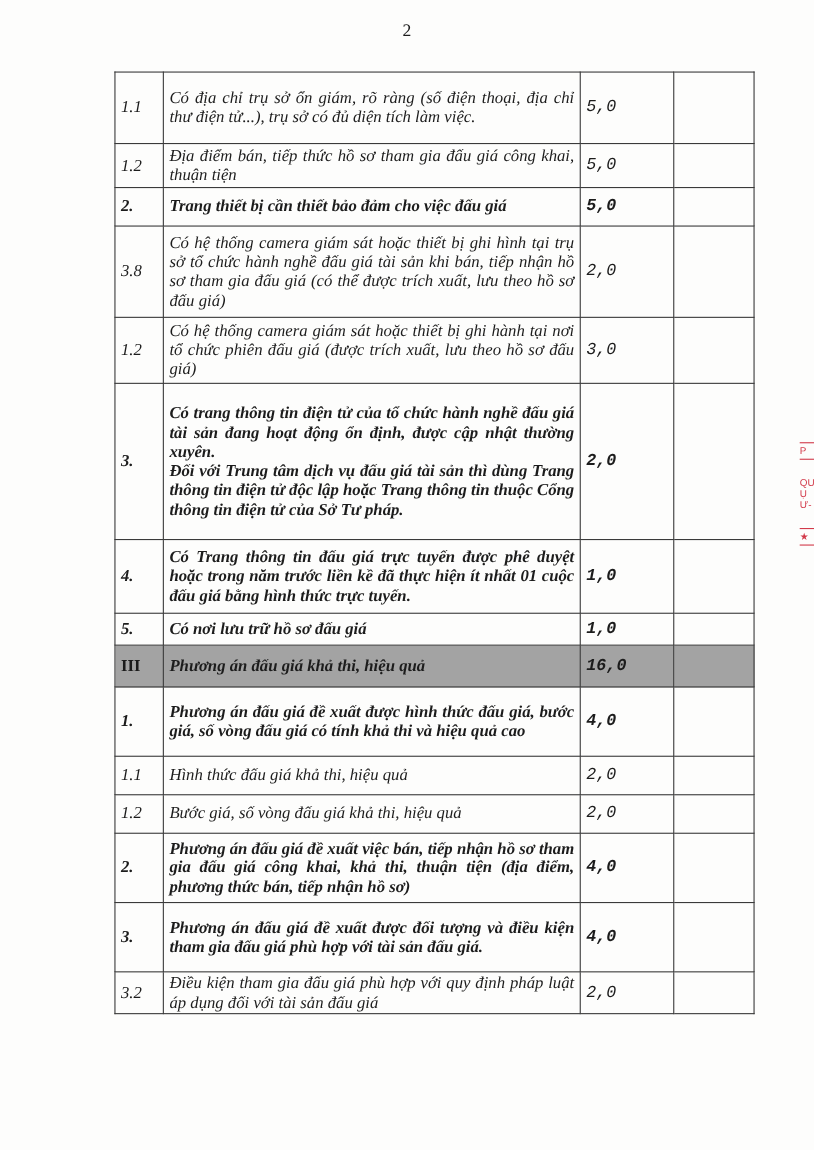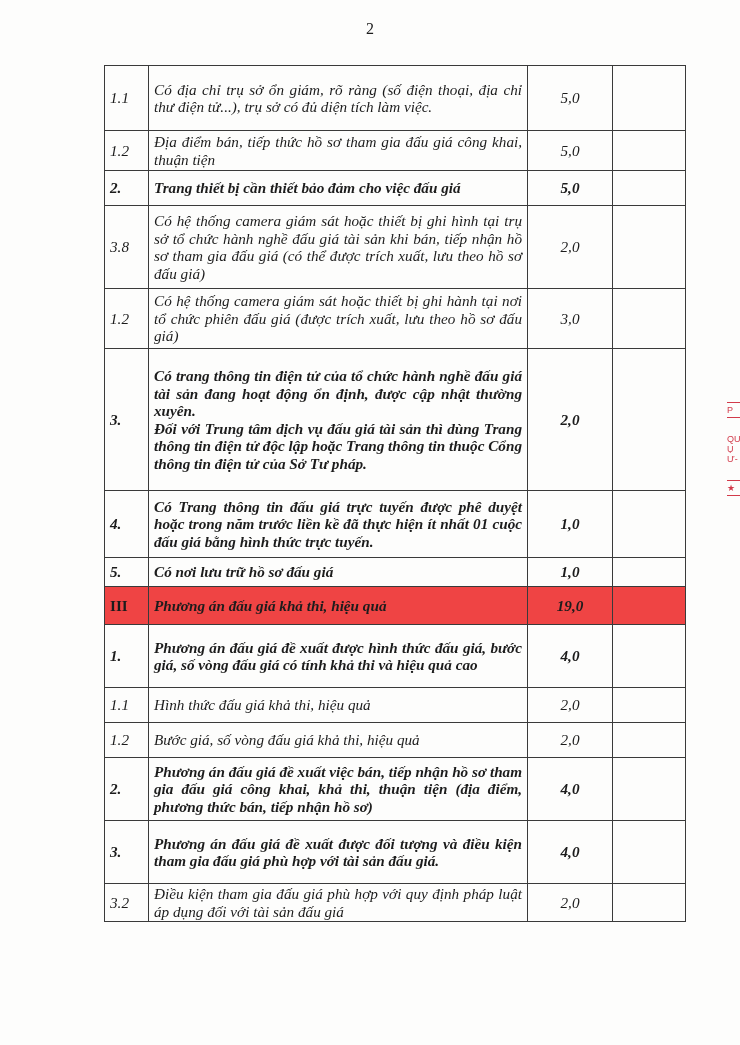--- a/index.html
+++ b/index.html
@@ -18,23 +18,23 @@
   table.criteria td {
     border: 1px solid #3a3a3a; padding: 0 5px; vertical-align: middle;
     font-size: 15.2px; line-height: 17.5px;
   }
   col.c-num { width: 44px; }
   col.c-content { width: 379px; }
   col.c-score { width: 85px; }
   col.c-blank { width: 73px; }
   td.num { font-style: italic; padding: 0; }
   td.content { font-style: italic; text-align: justify; }
-  td.score { text-align: center; font-style: italic; }
+  td.score { text-align: left; font-style: italic; font-family: Liberation Mono, monospace; }
   tr.bold td.num, tr.bold td.content, tr.bold td.score { font-weight: bold; }
-  tr.section td { background: #ef4444; }
+  tr.section td { background: #a3a3a3; }
   tr.section td.num { font-style: normal; font-weight: bold; }
   .stamp {
     position: absolute; left: 727px; top: 400px; width: 14px; height: 130px;
     color: #d23a4a; font-family: "Liberation Sans", sans-serif; font-size: 9px; line-height: 10px;
   }
   .stamp .bar { border-top: 1px solid #d23a4a; width: 14px; margin: 2px 0; }
 </style>
 </head>
 <body>
 
@@ -92,21 +92,21 @@
       </tr>
       <tr class="bold" style="height: 29px;">
         <td class="num">5.</td>
         <td class="content">Có nơi lưu trữ hồ sơ đấu giá</td>
         <td class="score">1,0</td>
         <td class="note"></td>
       </tr>
       <tr class="bold section" style="height: 38px;">
         <td class="num">III</td>
         <td class="content">Phương án đấu giá khả thi, hiệu quả</td>
-        <td class="score">19,0</td>
+        <td class="score">16,0</td>
         <td class="note"></td>
       </tr>
       <tr class="bold" style="height: 63px;">
         <td class="num">1.</td>
         <td class="content">Phương án đấu giá đề xuất được hình thức đấu giá, bước giá, số vòng đấu giá có tính khả thi và hiệu quả cao</td>
         <td class="score">4,0</td>
         <td class="note"></td>
       </tr>
       <tr style="height: 35px;">
         <td class="num">1.1</td>

